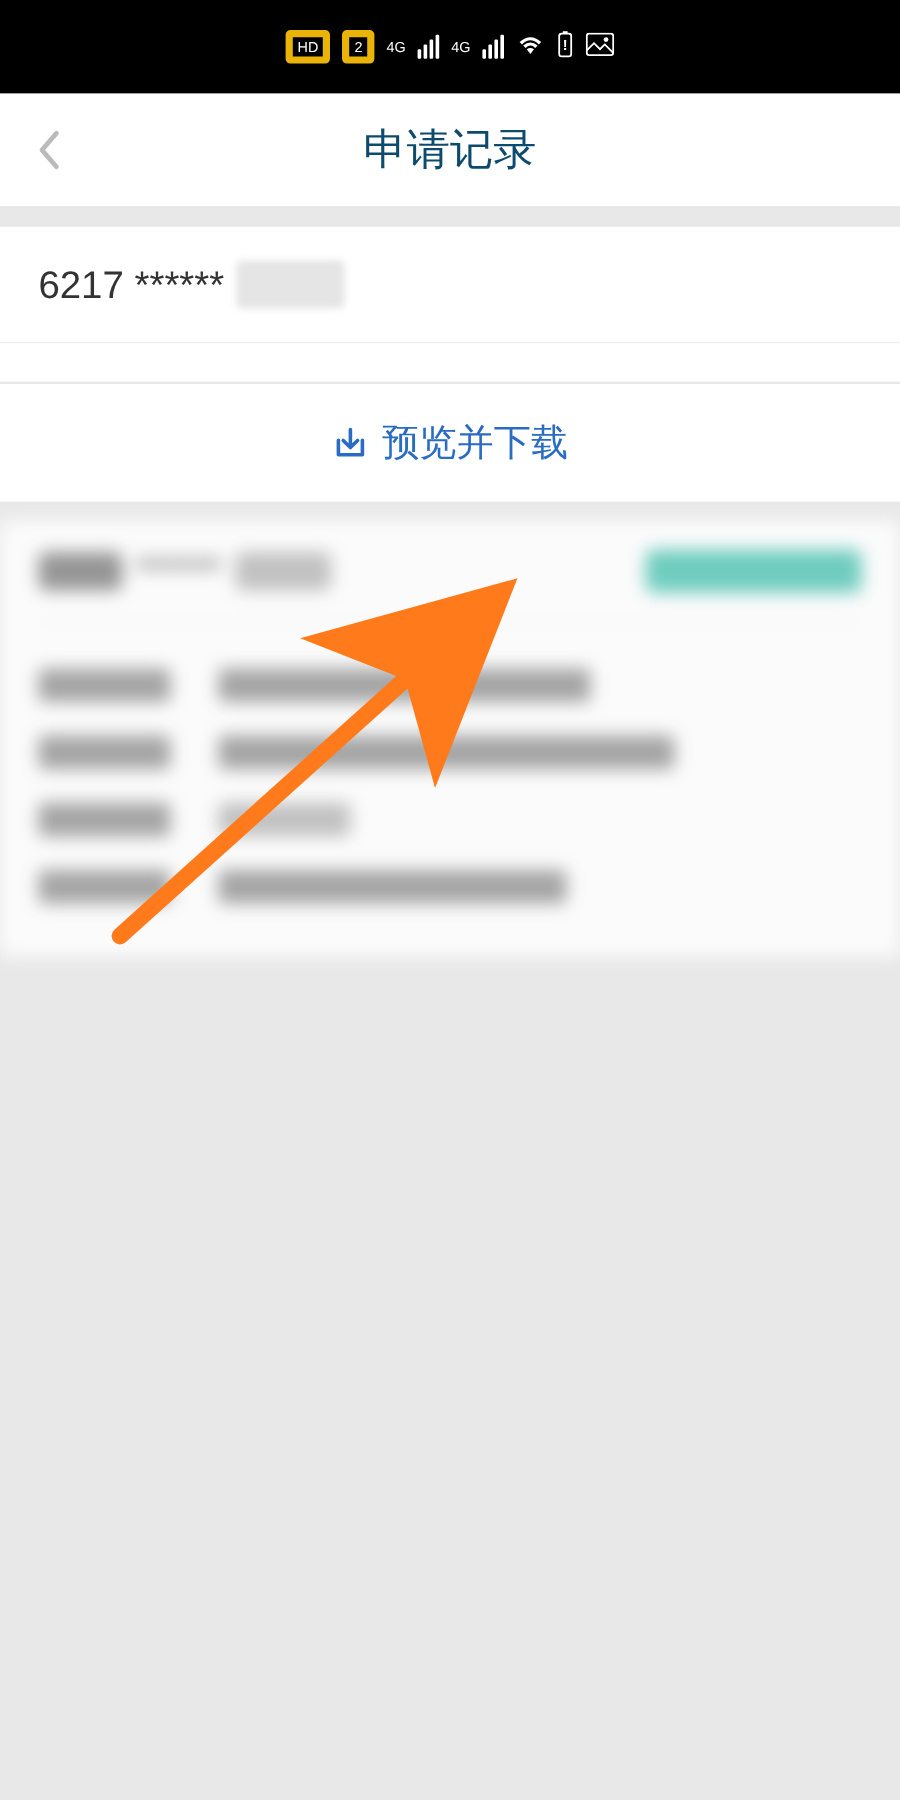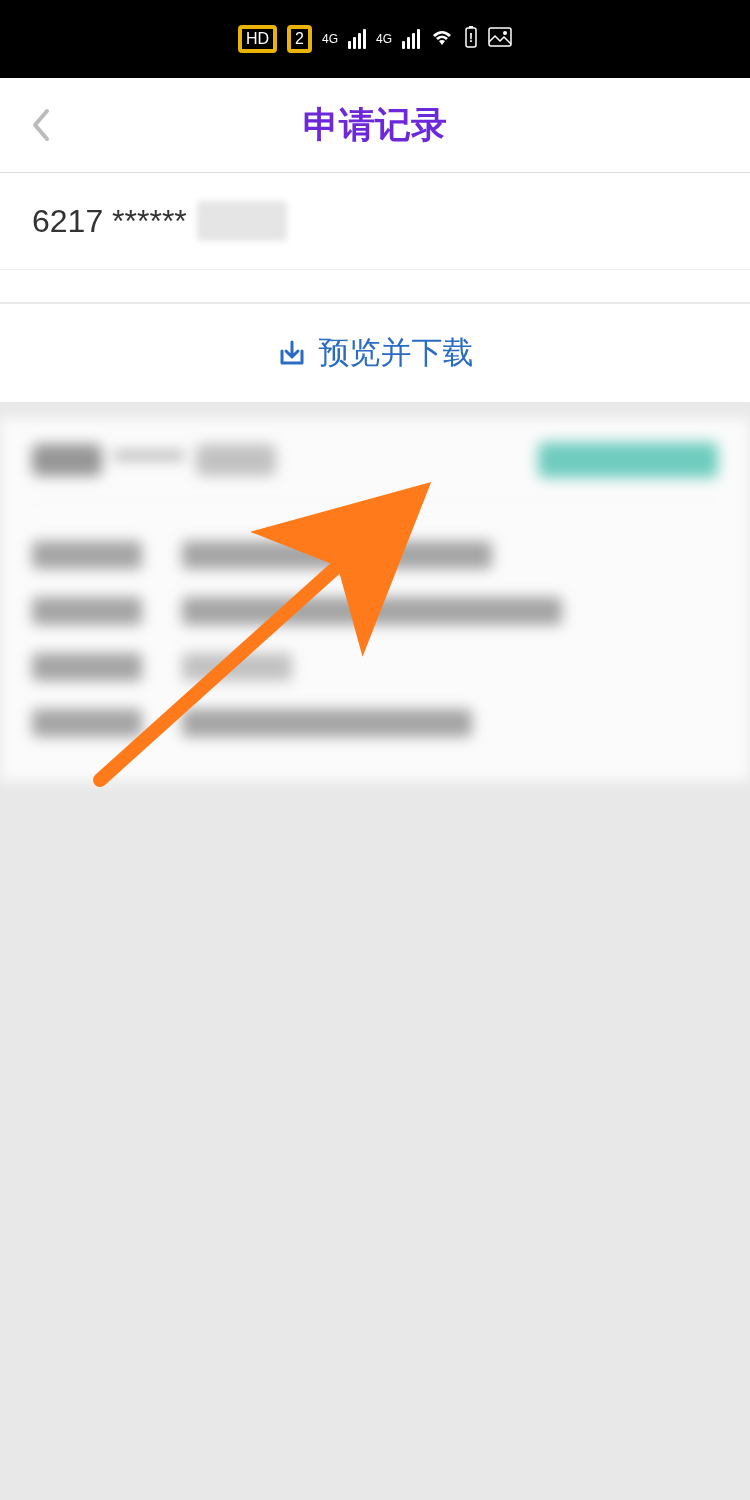--- a/index.html
+++ b/index.html
@@ -21,24 +21,24 @@
       color: #fff;
       font-size: 18px;
       padding: 0 20px;
     }
     .status-icons {
       display: flex;
       align-items: center;
       gap: 10px;
     }
     .hd-badge {
-      border: 4px solid #eab308;
+      border: 6px solid #eab308;
       border-radius: 4px;
       padding: 1px 4px;
-      font-size: 16px;
+      font-size: 12px;
     }
     .signal-bars {
       display: flex;
       align-items: flex-end;
       gap: 2px;
     }
     .signal-bars span {
       width: 3px;
       background: #fff;
       border-radius: 1px;
@@ -57,25 +57,26 @@
       width: 40px;
       height: 40px;
       display: flex;
       align-items: center;
       justify-content: center;
     }
     .nav-title {
       flex: 1;
       text-align: center;
       font-size: 36px;
-      font-weight: 700;
-      color: #6d28d9;
+      font-weight: 400;
+      color: #0c4a6e;
     }
     .card {
       background: #fff;
+      margin-top: 16px;
     }
     .card-header {
       display: flex;
       align-items: center;
       justify-content: space-between;
       padding: 28px 32px;
       border-bottom: 1px solid #eee;
     }
     .account-number {
       font-size: 32px;

